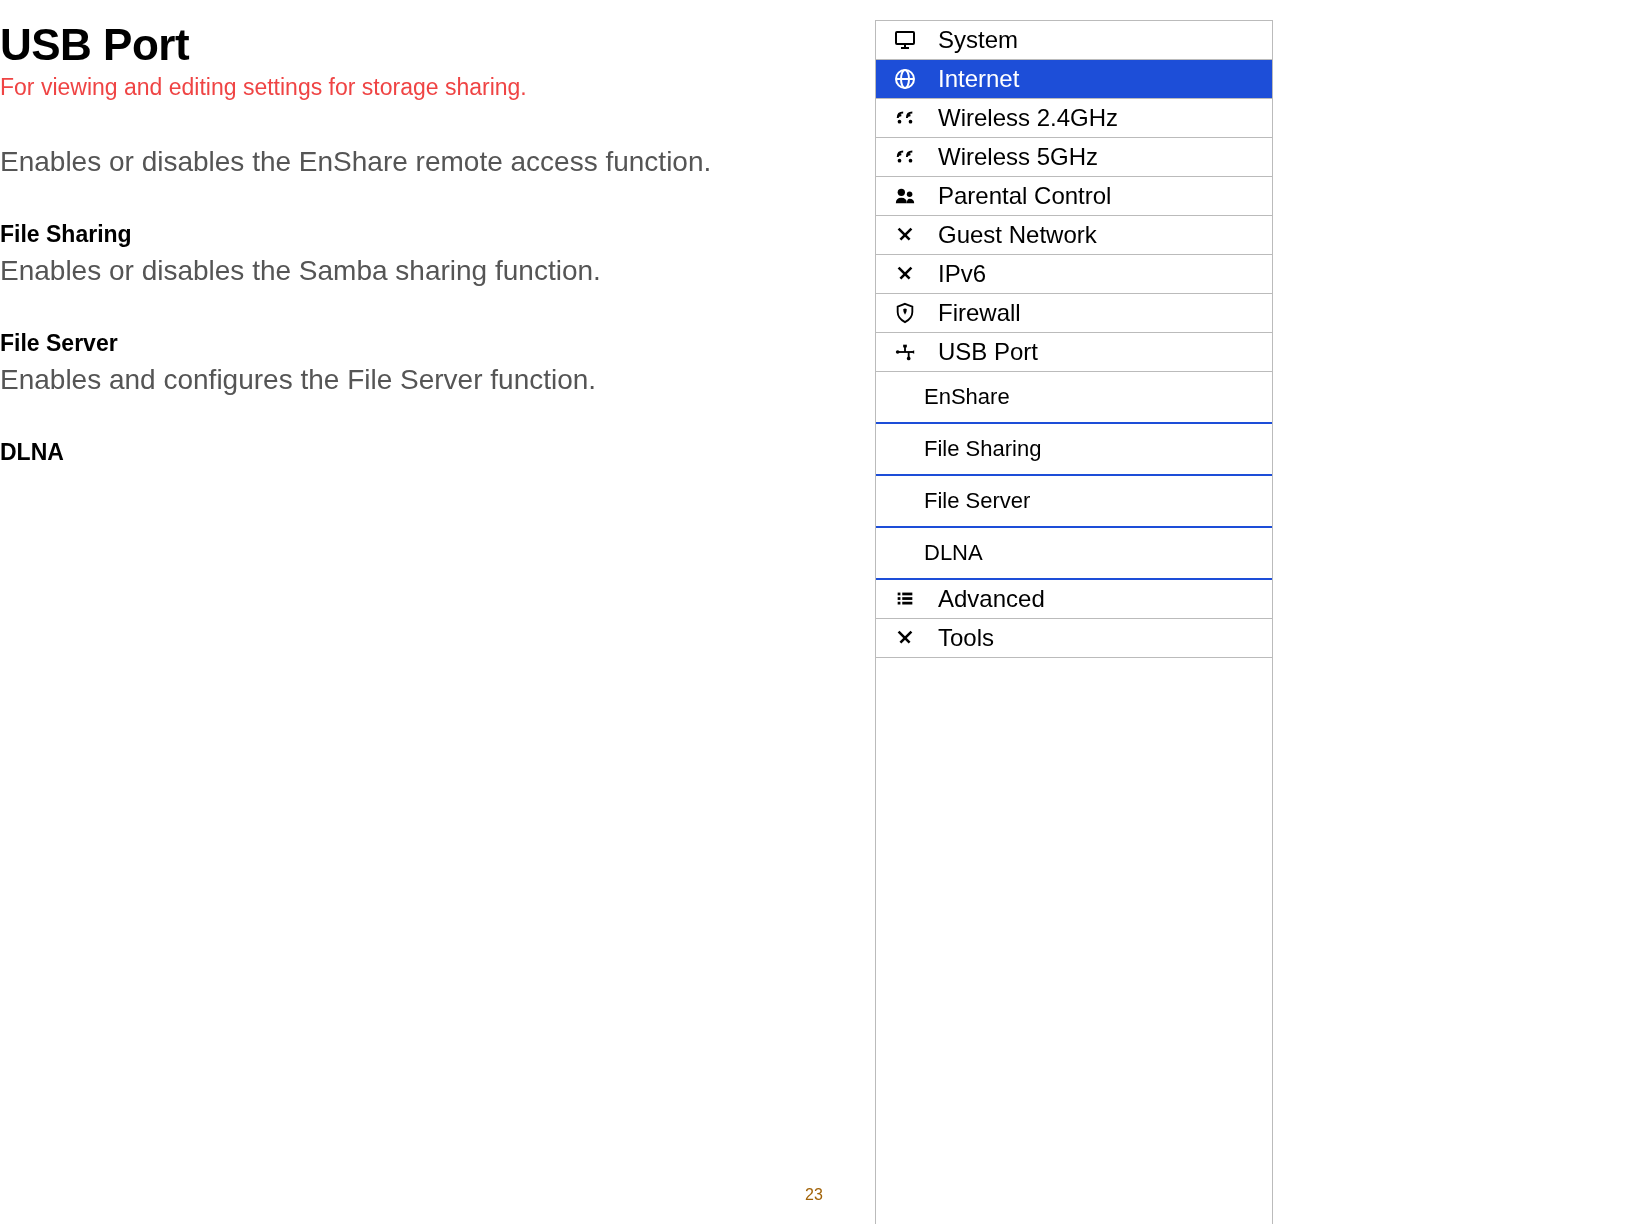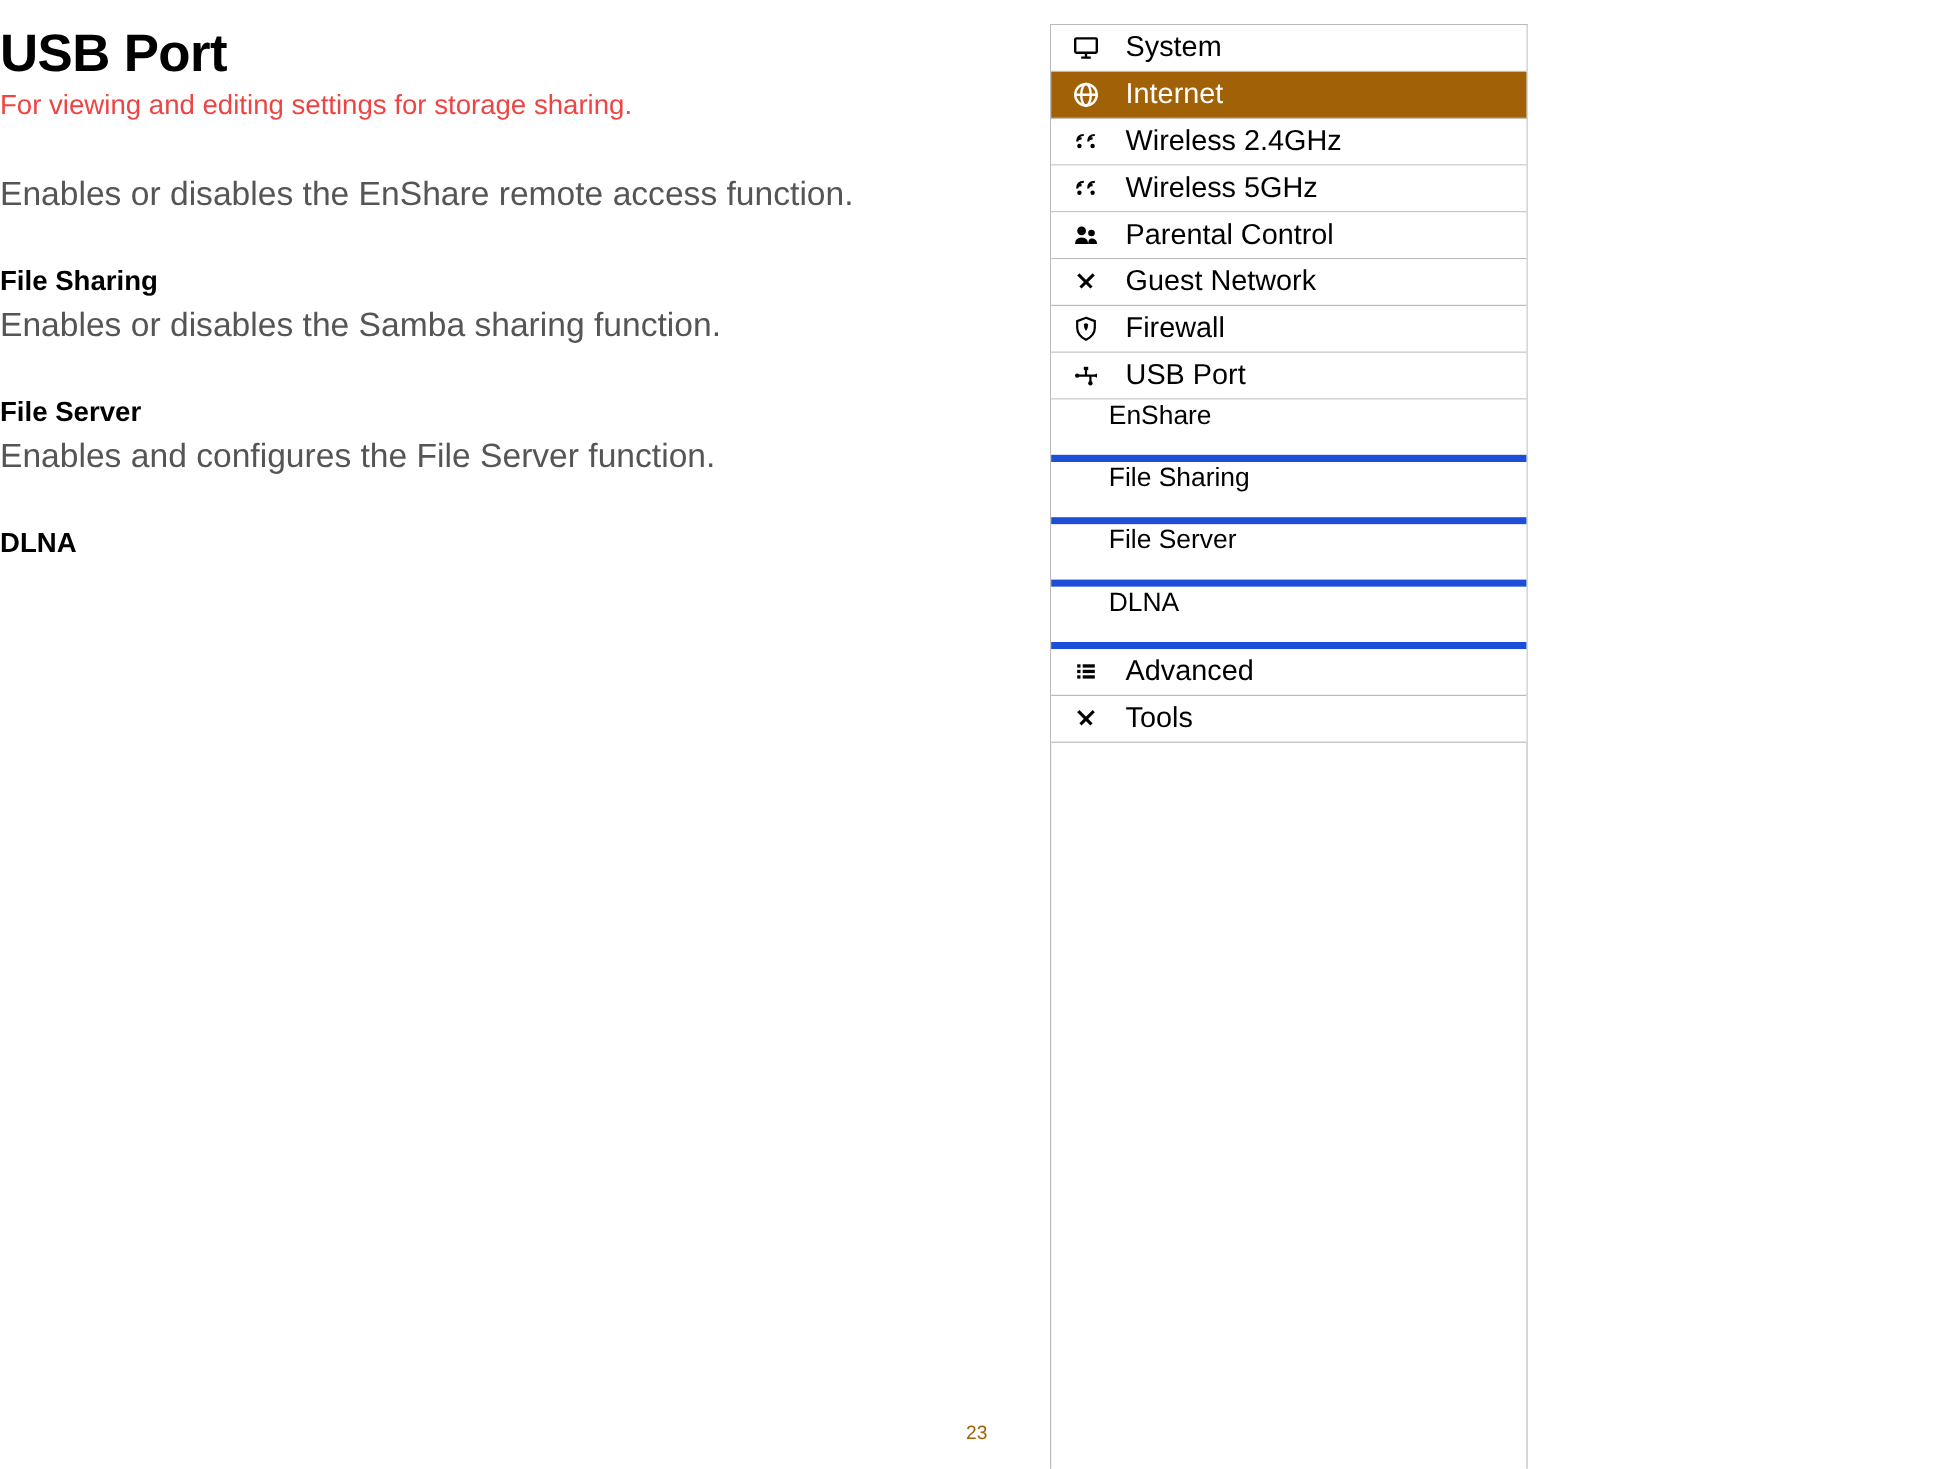--- a/index.html
+++ b/index.html
@@ -63,41 +63,41 @@
       align-items: center;
       height: 39px;
       border-bottom: 1px solid #bbb;
       padding-left: 14px;
       font-size: 24px;
       color: #000;
       cursor: pointer;
       background: #fff;
     }
     .menu-item.active {
-      background: #a16207;
+      background: #1d4ed8;
       color: #fff;
     }
     .menu-item .icon {
       width: 30px;
       height: 30px;
       margin-right: 18px;
       display: flex;
       align-items: center;
       justify-content: center;
       flex-shrink: 0;
     }
     .menu-item.active .icon svg {
       fill: #fff;
       stroke: #fff;
     }
     .submenu-item {
       display: flex;
-      align-items: flex-start;
+      align-items: center;
       height: 52px;
-      border-bottom: 6px solid #1d4ed8;
+      border-bottom: 2px solid #1d4ed8;
       padding-left: 48px;
       font-size: 22px;
       color: #000;
       cursor: pointer;
       background: #fff;
     }
     .page-number {
       position: absolute;
       bottom: 20px;
       left: 50%;
@@ -196,20 +196,29 @@
     <div class="menu-item">
       <span class="icon">
         <svg viewBox="0 0 24 24" width="22" height="22">
             <path d="M6 4 L18 16 L16 18 L4 6 Z"></path>
             <path d="M18 4 L6 16 L8 18 L20 6 Z"></path>
           </svg>
       </span>
       <span>Guest Network</span>
     </div>
 
+    <div class="menu-item">
+      <span class="icon">
+        <svg viewBox="0 0 24 24" width="22" height="22">
+            <path d="M6 4 L18 16 L16 18 L4 6 Z"></path>
+            <path d="M18 4 L6 16 L8 18 L20 6 Z"></path>
+          </svg>
+      </span>
+      <span>IPv6</span>
+    </div>
 
     <div class="menu-item">
       <span class="icon">
         <svg viewBox="0 0 24 24" width="22" height="22">
             <path d="M12 2 L20 5 L20 11 Q20 18 12 22 Q4 18 4 11 L4 5 Z" fill="none" stroke="#000" stroke-width="2"></path>
             <path d="M10 8 Q12 6 14 8 Q14 11 12 14 Q10 11 10 8" fill="#000"></path>
           </svg>
       </span>
       <span>Firewall</span>
     </div>

